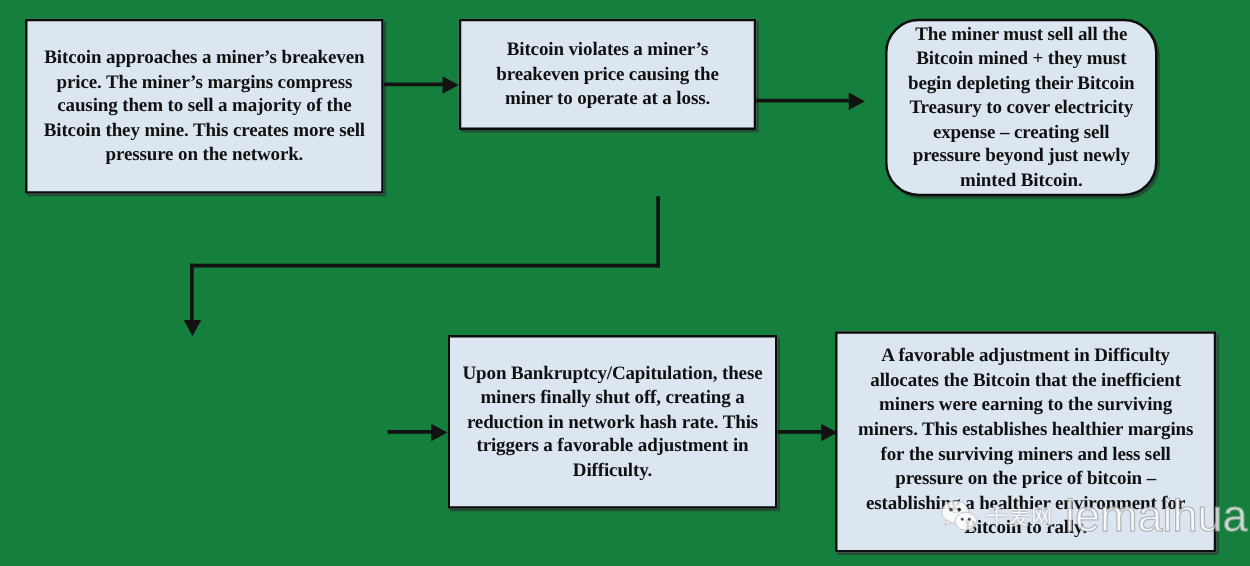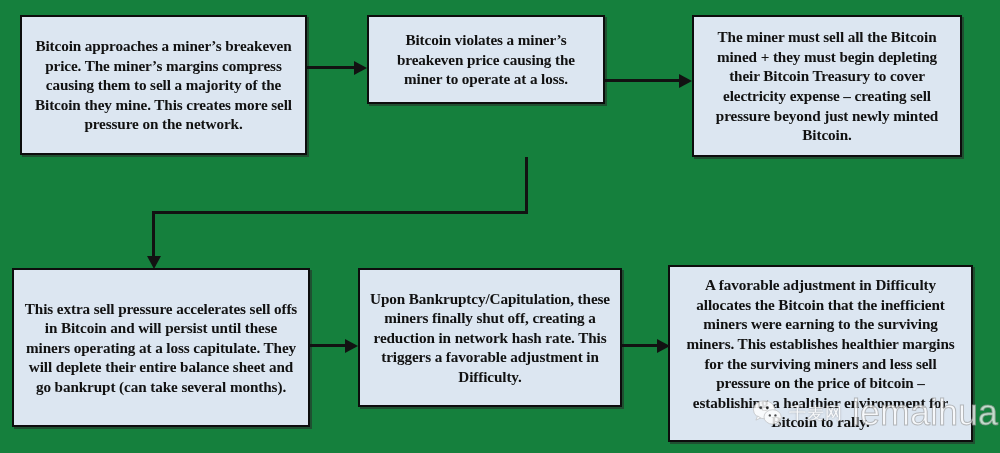--- a/index.html
+++ b/index.html
@@ -100,27 +100,24 @@
 <div id="canvas">
 
   <div class="node" style="left:20px; top:15px; width:287px; height:140px;">
     <div class="txt">Bitcoin approaches a miner’s breakeven price. The miner’s margins compress causing them to sell a majority of the Bitcoin they mine. This creates more sell pressure on the network.</div>
   </div>
 
   <div class="node" style="left:367px; top:15px; width:238px; height:89px;">
     <div class="txt">Bitcoin violates a miner’s breakeven price causing the miner to operate at a loss.</div>
   </div>
 
-  <div class="node" style="left:692px; top:15px; width:270px; height:142px;">
+  <div class="node" style="left:708px; top:15px; width:218px; height:142px;border-radius:27px;">
     <div class="txt">The miner must sell all the Bitcoin mined + they must begin depleting their Bitcoin Treasury to cover electricity expense – creating sell pressure beyond just newly minted Bitcoin.</div>
   </div>
 
-  <div class="node" style="left:12px; top:268px; width:298px; height:159px;">
-    <div class="txt">This extra sell pressure accelerates sell offs in Bitcoin and will persist until these miners operating at a loss capitulate. They will deplete their entire balance sheet and go bankrupt (can take several months).</div>
-  </div>
 
   <div class="node" style="left:358px; top:268px; width:264px; height:139px;">
     <div class="txt">Upon Bankruptcy/Capitulation, these miners finally shut off, creating a reduction in network hash rate. This triggers a favorable adjustment in Difficulty.</div>
   </div>
 
   <div class="node" style="left:668px; top:265px; width:305px; height:177px;">
     <div class="txt">A favorable adjustment in Difficulty allocates the Bitcoin that the inefficient miners were earning to the surviving miners. This establishes healthier margins for the surviving miners and less sell pressure on the price of bitcoin – establishing a healthier environment for Bitcoin to rally.</div>
   </div>
 
   <div class="hline" style="left:307px; top:66px; width:48px;"></div>

